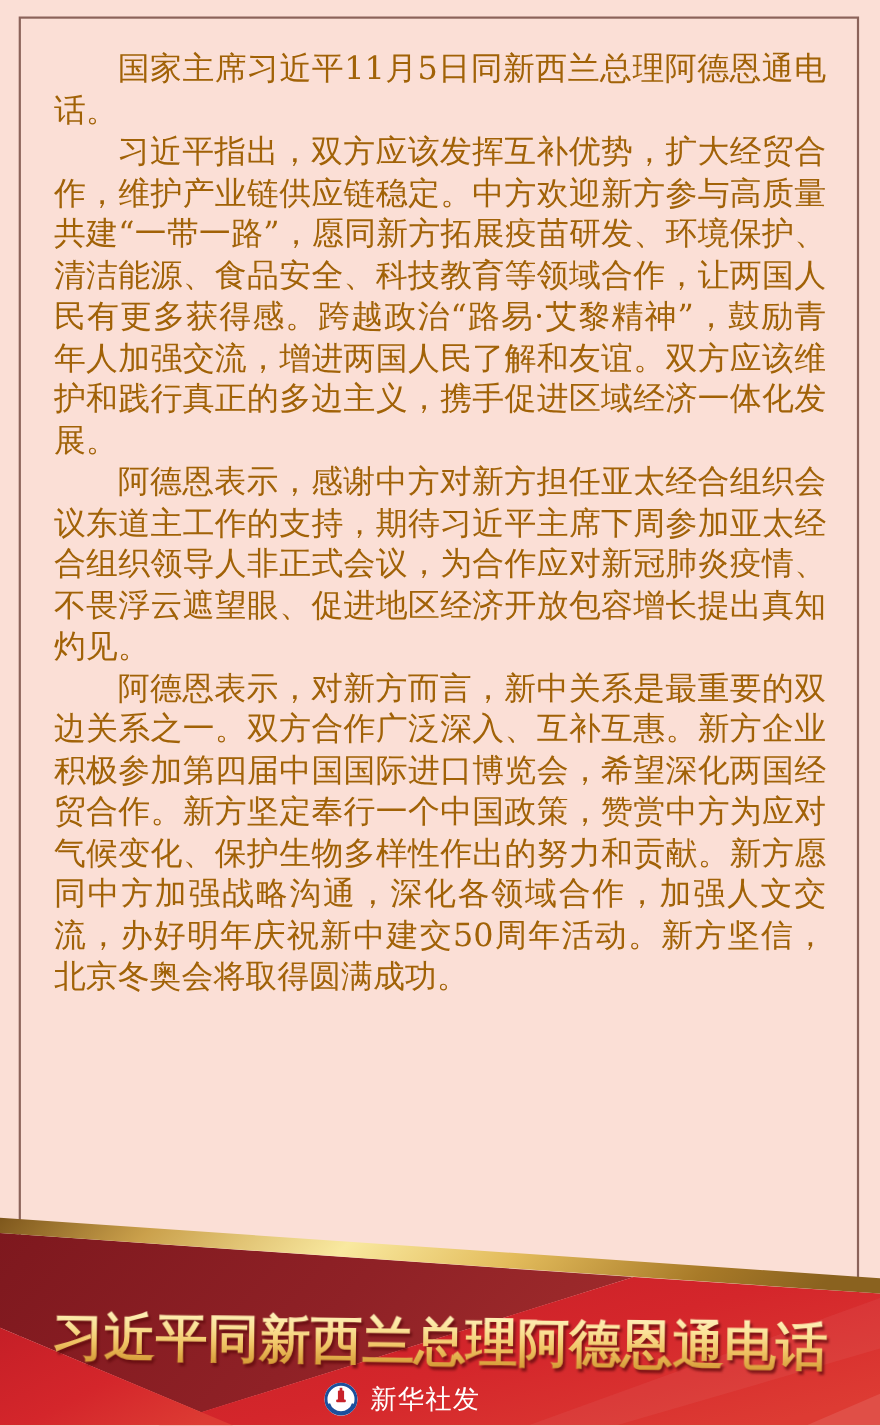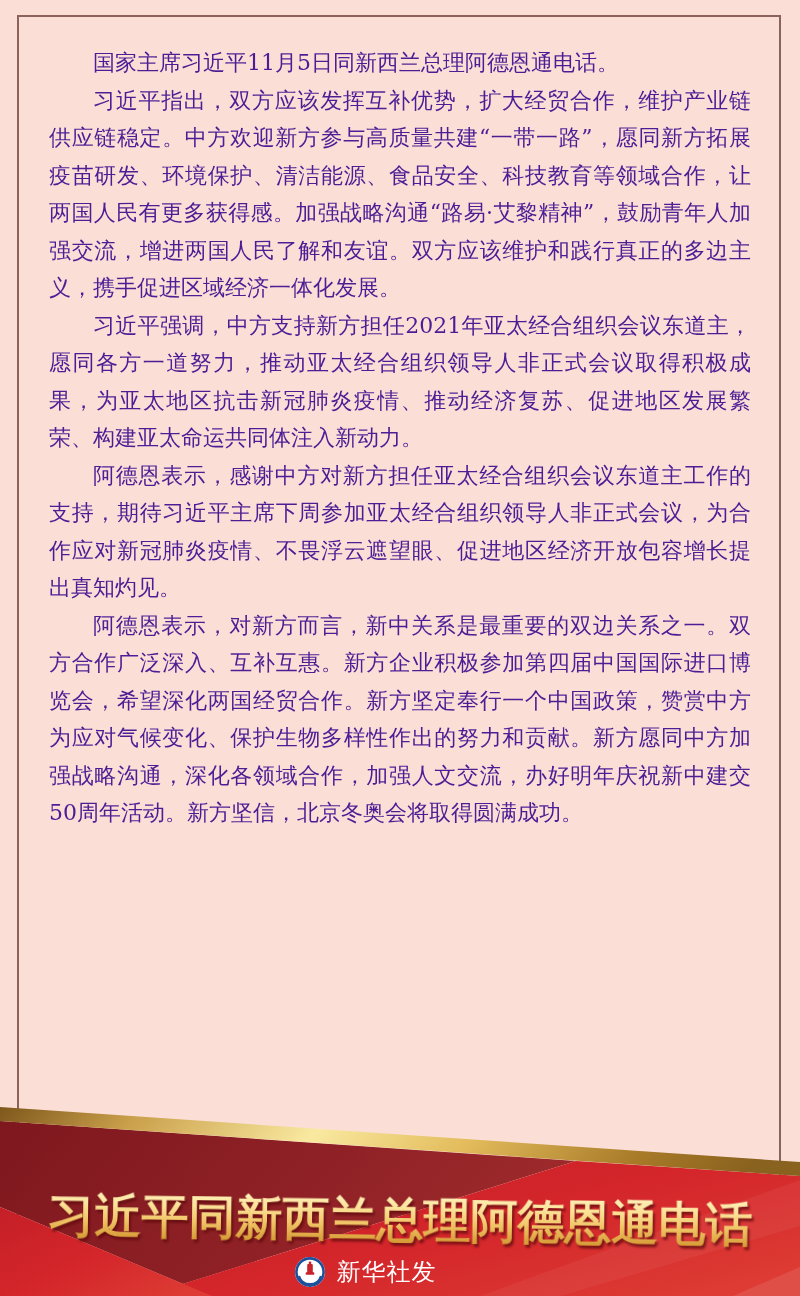--- a/index.html
+++ b/index.html
@@ -16,22 +16,22 @@
     width:764px; height:1272px;
     border:2px solid #8b635a;
     box-sizing:border-box;
     z-index:1;
   }
   .article{
     position:absolute;
     left:49px; top:44px;
     width:702px;
     z-index:2;
-    color:#4c1d95;
-    font-size:22px;
+    color:#a16207;
+    font-size:29px;
     line-height:37.5px;
     text-align:justify;
   }
   .article p{
     margin:0;
     text-indent:2em;
   }
   .banner-svg{
     position:absolute;
     left:0; top:1076px;
@@ -76,22 +76,21 @@
   }
   .logo{display:block;}
 </style>
 </head>
 <body>
 
 <div class="frame"></div>
 
 <div class="article">
   <p>国家主席习近平11月5日同新西兰总理阿德恩通电话。</p>
-  <p>习近平指出，双方应该发挥互补优势，扩大经贸合作，维护产业链供应链稳定。中方欢迎新方参与高质量共建“一带一路”，愿同新方拓展疫苗研发、环境保护、清洁能源、食品安全、科技教育等领域合作，让两国人民有更多获得感。加强战略沟通“路易·艾黎精神”，鼓励青年人加强交流，增进两国人民了解和友谊。双方应该维护和践行真正的多边主义，携手促进区域经济一体化发展。</p>
-  <p>习近平强调，中方支持新方担任2021年亚太经合组织会议东道主，愿同各方一道努力，推动亚太经合组织领导人非正式会议取得积极成果，为亚太地区抗击新冠肺炎疫情、推动经济复苏、促进地区发展繁荣、构建亚太命运共同体注入新动力。</p>
+  <p>习近平指出，双方应该发挥互补优势，扩大经贸合作，维护产业链供应链稳定。中方欢迎新方参与高质量共建“一带一路”，愿同新方拓展疫苗研发、环境保护、清洁能源、食品安全、科技教育等领域合作，让两国人民有更多获得感。跨越政治“路易·艾黎精神”，鼓励青年人加强交流，增进两国人民了解和友谊。双方应该维护和践行真正的多边主义，携手促进区域经济一体化发展。</p>
   <p>阿德恩表示，感谢中方对新方担任亚太经合组织会议东道主工作的支持，期待习近平主席下周参加亚太经合组织领导人非正式会议，为合作应对新冠肺炎疫情、不畏浮云遮望眼、促进地区经济开放包容增长提出真知灼见。</p>
   <p>阿德恩表示，对新方而言，新中关系是最重要的双边关系之一。双方合作广泛深入、互补互惠。新方企业积极参加第四届中国国际进口博览会，希望深化两国经贸合作。新方坚定奉行一个中国政策，赞赏中方为应对气候变化、保护生物多样性作出的努力和贡献。新方愿同中方加强战略沟通，深化各领域合作，加强人文交流，办好明年庆祝新中建交50周年活动。新方坚信，北京冬奥会将取得圆满成功。</p>
 </div>
 
 <svg class="banner-svg" viewBox="0 0 800 220" xmlns="http://www.w3.org/2000/svg" aria-hidden="true">
   <defs>
     <linearGradient id="maroonGrad" x1="0" y1="0" x2="1" y2="0.25">
       <stop offset="0" stop-color="#7e181e"></stop>
       <stop offset="0.6" stop-color="#8f2126"></stop>
       <stop offset="1" stop-color="#9d2a2b"></stop>

